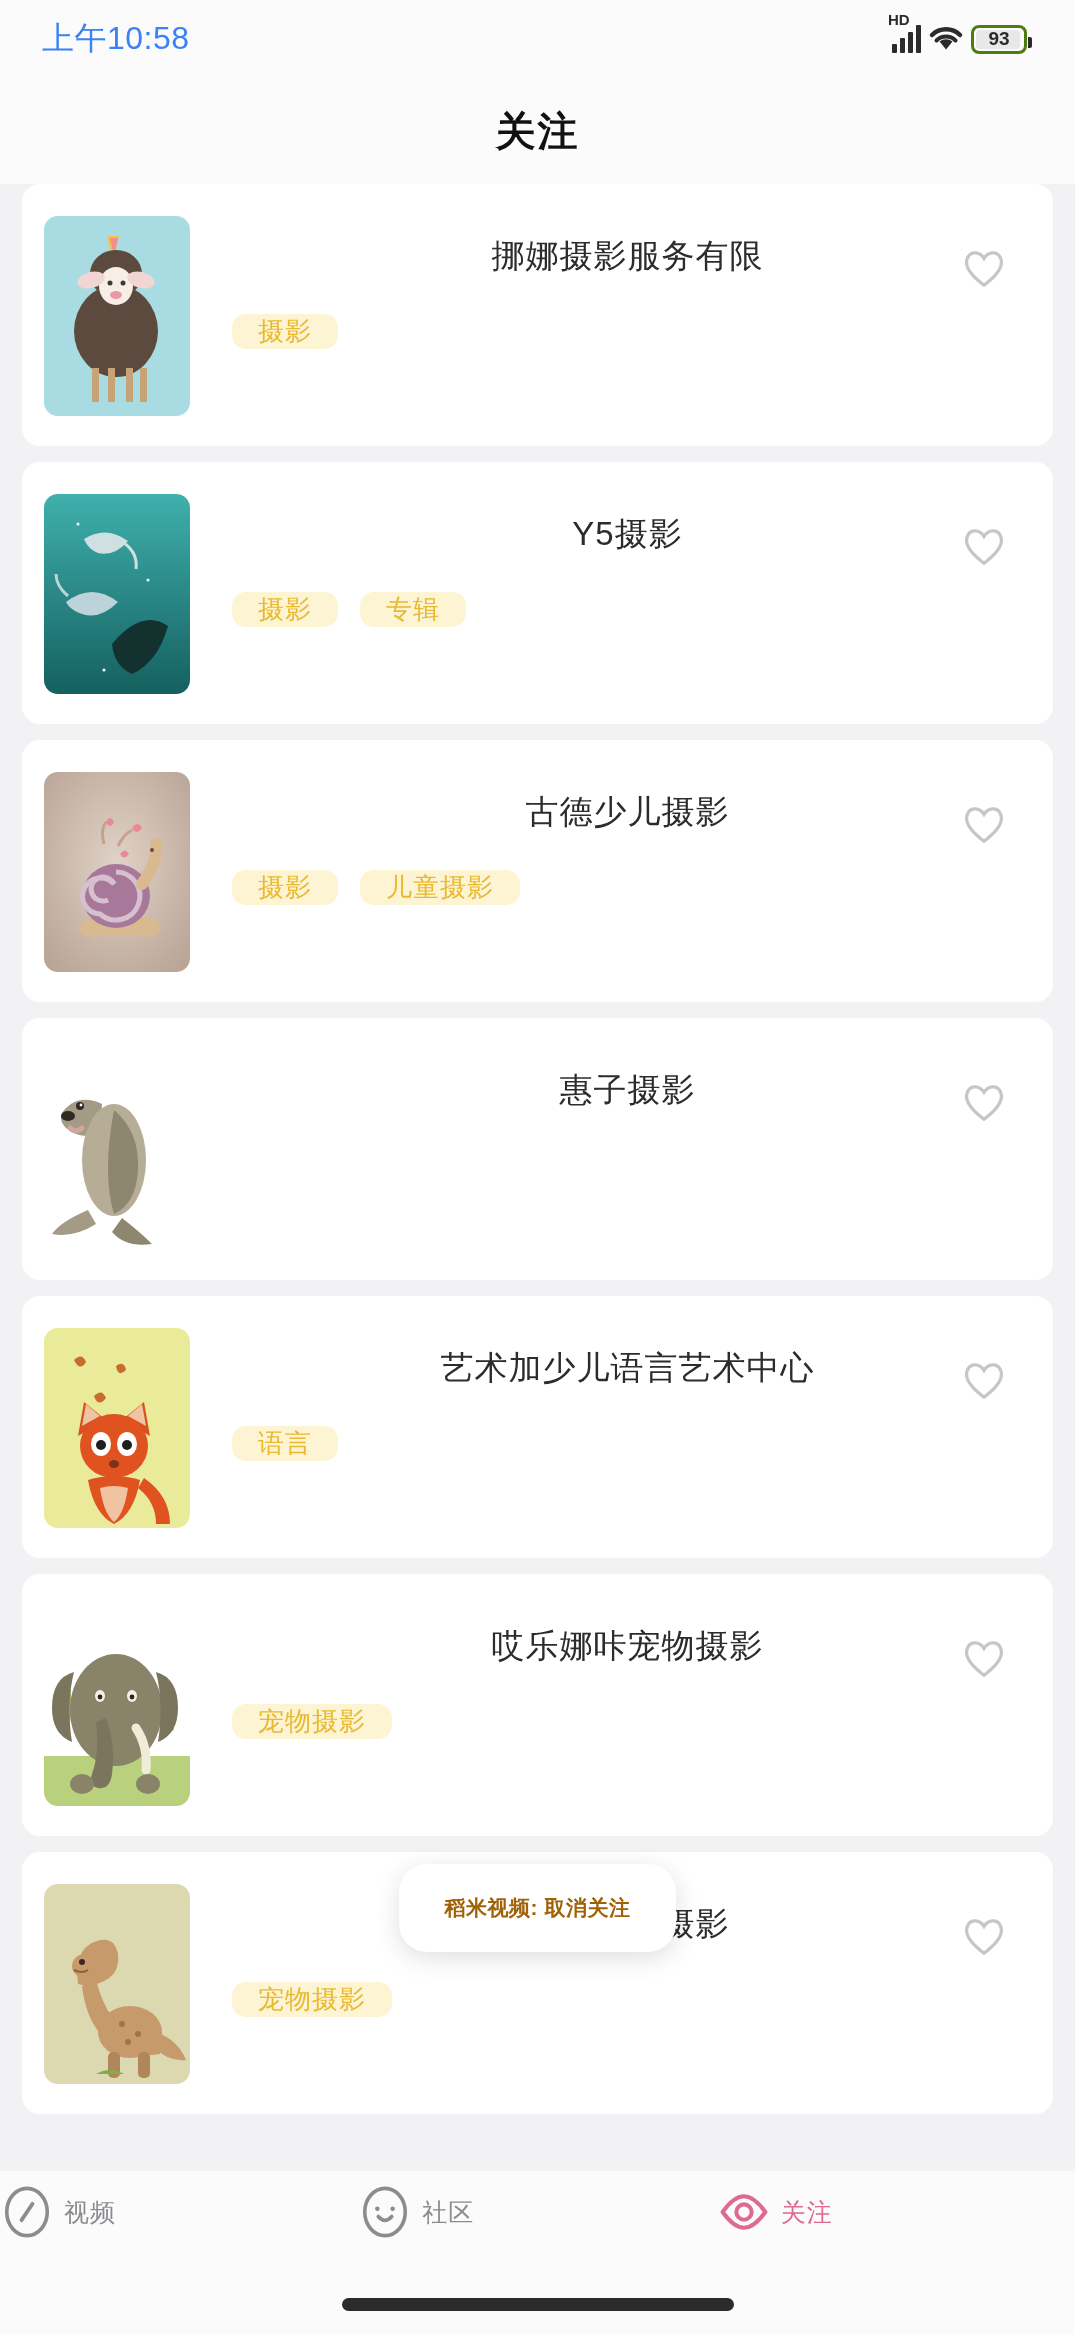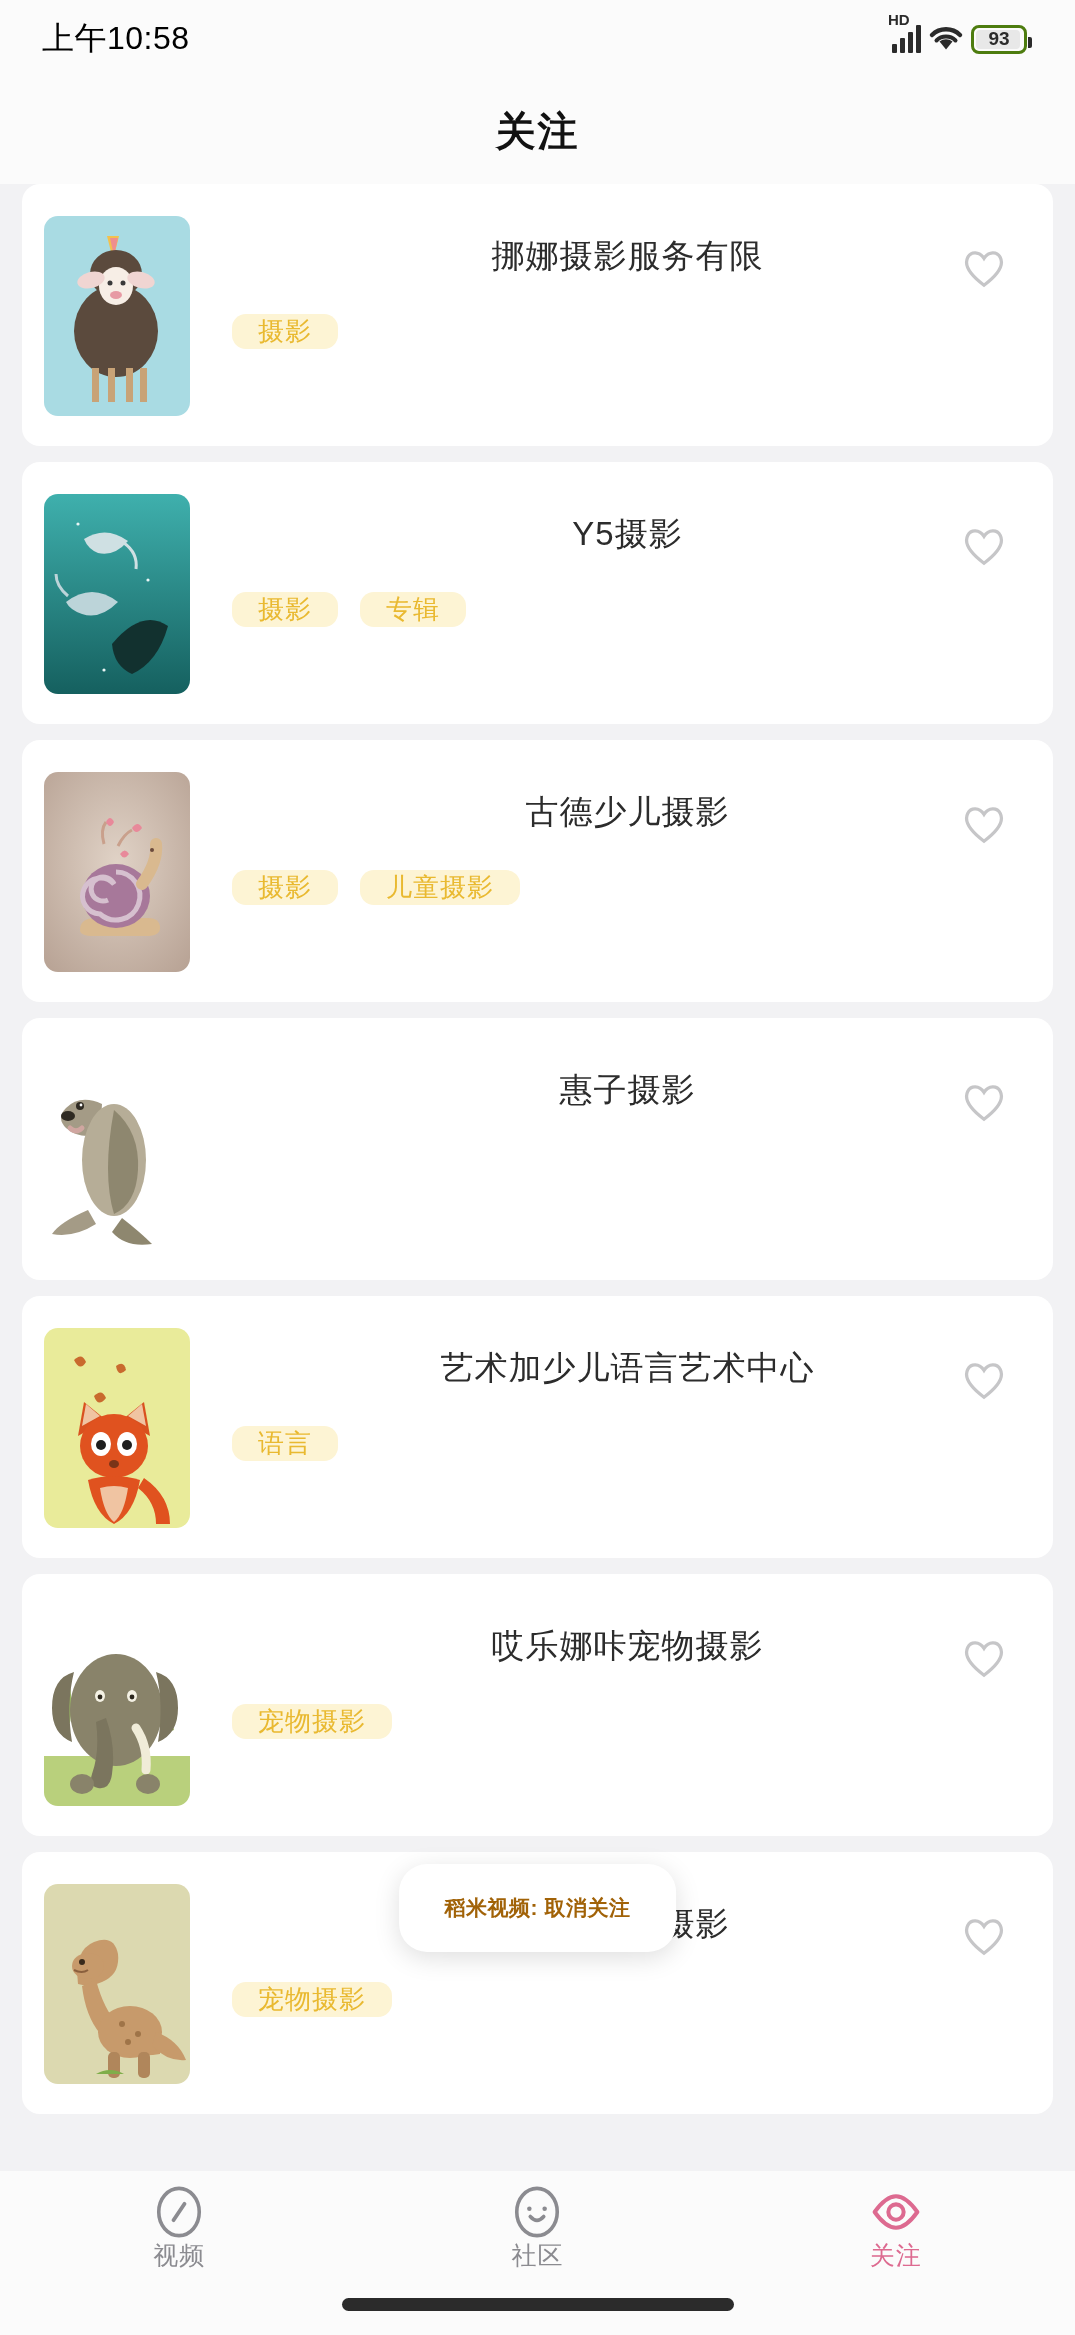--- a/index.html
+++ b/index.html
@@ -11,21 +11,21 @@
   }
   .phone { position: relative; width: 1075px; height: 2335px; background: #f2f2f4; }
 
   
   .statusbar {
     position: absolute; top: 0; left: 0; right: 0; height: 78px;
     background: #fbfbfb;
     display: flex; align-items: center; justify-content: space-between;
     padding: 0 48px 0 42px;
   }
-  .status-time { font-size: 32px; color: #000000; font-weight: 500; letter-spacing: .5px; }
+  .status-time { font-size: 32px; color: #3b82f6; font-weight: 500; letter-spacing: .5px; }
   .status-icons { display: flex; align-items: center; gap: 6px; }
   .hd-wrap { position: relative; display: flex; align-items: flex-end; }
   .hd-label { font-size: 15px; font-weight: 700; color: #2b2b2b; position: absolute; top: -14px; left: -4px; }
   .bars { display: flex; align-items: flex-end; gap: 3px; height: 28px; }
   .bars i { width: 5px; background: #2b2b2b; border-radius: 1px; display: block; }
   .bars i:nth-child(1) { height: 9px; }
   .bars i:nth-child(2) { height: 15px; }
   .bars i:nth-child(3) { height: 21px; }
   .bars i:nth-child(4) { height: 28px; }
   .battery {
@@ -81,21 +81,21 @@
     padding: 30px 46px; box-shadow: 0 6px 26px rgba(0,0,0,.13);
     z-index: 50;
   }
   .toast-text { font-size: 21px; color: #a16207; letter-spacing: .5px; white-space: nowrap; font-weight: bold; }
 
   
   .tabbar {
     position: absolute; left: 0; right: 0; bottom: 0; height: 164px;
     background: #fbfbfb; display: flex; align-items: flex-start; padding-top: 14px;
   }
-  .tab { flex: 1; display: flex; flex-direction: column; align-items: center; }
+  .tab { flex: 1; display: flex; align-items: center; gap: 10px; }
   .tab svg { width: 54px; height: 54px; display: block; }
   .tab-label { font-size: 25px; color: #8b8b90; letter-spacing: 1px; }
   .tab.active .tab-label { color: #dd6a90; }
   .home-indicator {
     position: absolute; bottom: 24px; left: 50%; transform: translateX(-50%);
     width: 392px; height: 13px; background: #2b2b2b; border-radius: 7px;
   }
 </style>
 </head>
 <body>

